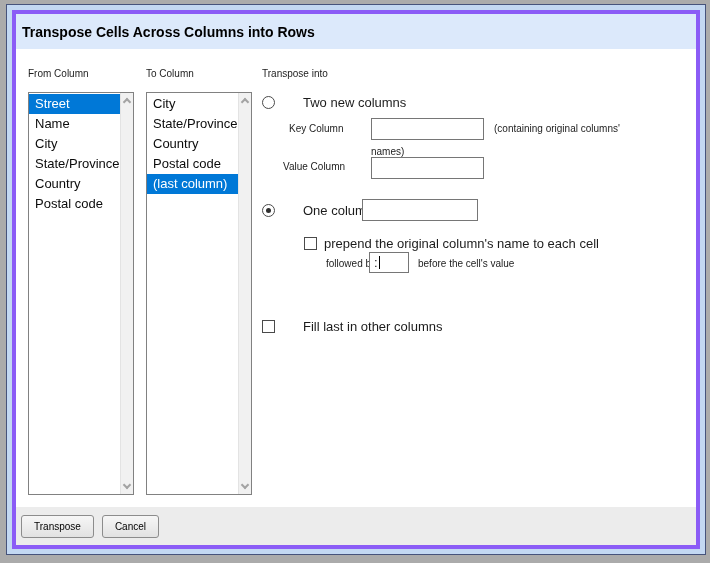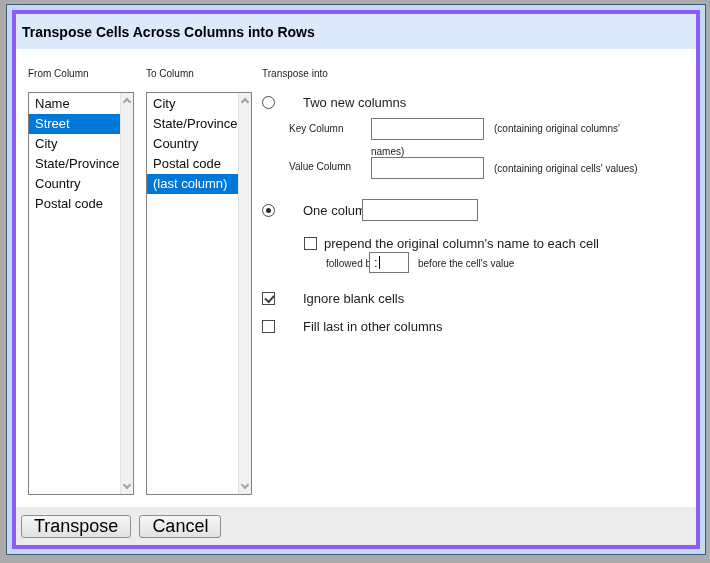--- a/index.html
+++ b/index.html
@@ -83,21 +83,21 @@
   }
   .fake-input {
     position:absolute; width:40px; height:21px; border:1px solid #767676;
     background:#fff; display:flex; align-items:center; padding-left:4px;
     font-size:13px; color:#1c1c1c;
   }
   .caret { width:1px; height:13px; background:#000; margin-left:1px; }
 
   .btn {
     height:23px; padding:0 12px; font-family:"Liberation Sans", sans-serif;
-    font-size:18px; color:#000;
+    font-size:10px; color:#000;
     background:linear-gradient(#f6f6f6,#e2e2e2);
     border:1px solid #8c8c8c; border-radius:3px;
   }
 </style>
 </head>
 <body>
 
 <div class="page">
   <div class="dialog">
     <div class="content">
@@ -107,22 +107,22 @@
       </div>
 
       <div class="body">
 
         <span class="lbl" style="left:12px;top:17px">From Column</span>
         <span class="lbl" style="left:130px;top:17px">To Column</span>
         <span class="lbl" style="left:246px;top:17px">Transpose into</span>
 
         <div class="list" style="left:12px;top:43px">
           <div class="list-items">
+              <div class="list-item selected">Street</div>
               <div class="list-item">Name</div>
-              <div class="list-item selected">Street</div>
               <div class="list-item">City</div>
               <div class="list-item">State/Province</div>
               <div class="list-item">Country</div>
               <div class="list-item">Postal code</div>
             </div>
           <div class="scrollbar">
             <span class="chev up"></span>
             <span class="chev down"></span>
           </div>
         </div>
@@ -144,46 +144,41 @@
         <div class="row" style="left:246px;top:45px">
           <span class="radio"></span>
           <span class="rlabel">Two new columns</span>
         </div>
 
         <span class="lbl" style="left:273px;top:72px">Key Column</span>
         <input class="txt" style="left: 355px; top: 69px; width: 113px;" value="">
         <span class="lbl" style="left:478px;top:72px">(containing original columns'</span>
         <span class="lbl" style="left:355px;top:95px">names)</span>
 
-        <span class="lbl wrap" style="left:273px;top:110px;width:80px">Value Column</span>
+        <span class="lbl wrap" style="left:267px;top:110px;width:80px">Value Column</span>
         <input class="txt" style="left: 355px; top: 108px; width: 113px;" value="">
-        <span class="lbl" style="left:478px;top:112px">(containing original cells' values)</span>
 
         <div class="row" style="left:246px;top:153px">
           <span class="radio checked"></span>
           <span class="rlabel">One column</span>
         </div>
         <input class="txt" style="left: 346px; top: 150px; width: 116px;" value="">
 
         <div class="row tight" style="left:288px;top:186px">
           <span class="checkbox"></span>
           <span class="rlabel">prepend the original column's name to each cell</span>
         </div>
 
         <span class="lbl" style="left:310px;top:207px">followed by</span>
         <div class="fake-input" style="left:353px;top:203px">
           <span>: </span>
             <span class="caret"></span>
         </div>
         <span class="lbl" style="left:402px;top:207px">before the cell's value</span>
 
-        <div class="row" style="left:246px;top:241px">
-          <span class="checkbox checked"></span>
-          <span class="rlabel">Ignore blank cells</span>
-        </div>
 
         <div class="row" style="left:246px;top:269px">
           <span class="checkbox"></span>
           <span class="rlabel">Fill last in other columns</span>
         </div>
 
       </div>
 
       <div class="footer">
         <button class="btn">Transpose</button>

